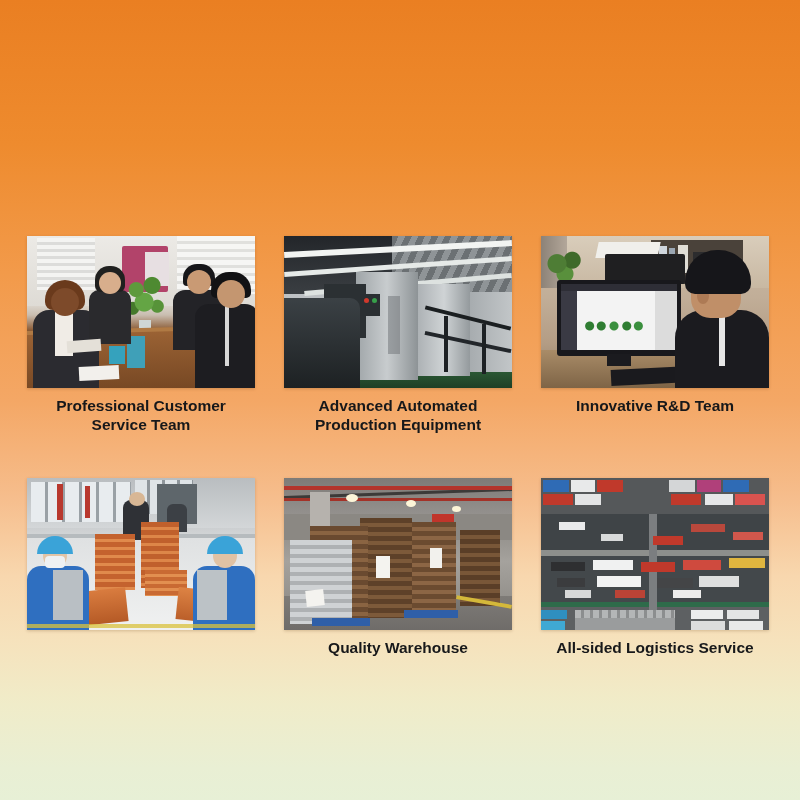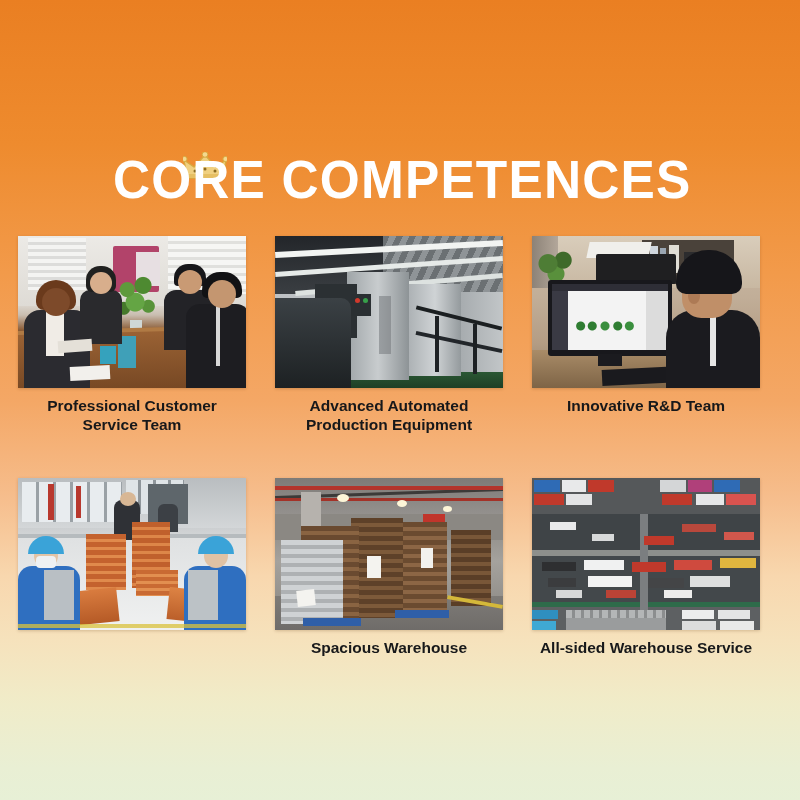--- a/index.html
+++ b/index.html
@@ -59,21 +59,21 @@
     font-weight: bold;
     letter-spacing: 1.2px;
     line-height: 56px;
     white-space: nowrap;
     transform: scaleX(0.97);
   }
 
   
   .grid {
     position: absolute;
-    left: 18px;
+    left: 27px;
     top: 236px;
     width: 742px;
   }
   .grid-row {
     display: flex;
     justify-content: space-between;
     width: 742px;
   }
   .grid-row.row-2 { margin-top: 44px; }
 
@@ -305,35 +305,20 @@
   .p6 .ctnb3     { left:150px; top:132px; width:32px; height:9px; background:#eceded; }
   .p6 .ctnb4     { left:186px; top:132px; width:32px; height:9px; background:#e4e5e5; }
   .p6 .ctnb5     { left:150px; top:143px; width:34px; height:9px; background:#dcdddd; }
   .p6 .ctnb6     { left:188px; top:143px; width:34px; height:9px; background:#e8e9e9; }
 </style>
 </head>
 <body>
 
 <div id="poster">
 
-  <div class="title-block">
-    <span class="crown-icon">
-      <svg width="44" height="30" viewBox="0 0 44 30">
-        <path d="M4 26 L1 8 L11 15 L22 3 L33 15 L43 8 L40 26 Z" fill="#f0d080" stroke="#d8a93f" stroke-width="1.4" stroke-linejoin="round"></path>
-        <path d="M4 26 L40 26 L39 22 L5 22 Z" fill="#e6bf63"></path>
-        <circle cx="1.5" cy="7" r="2.6" fill="#f3d98f" stroke="#d8a93f" stroke-width="1"></circle>
-        <circle cx="22" cy="2.5" r="2.8" fill="#f3d98f" stroke="#d8a93f" stroke-width="1"></circle>
-        <circle cx="42.5" cy="7" r="2.6" fill="#f3d98f" stroke="#d8a93f" stroke-width="1"></circle>
-        <circle cx="12" cy="19" r="1.5" fill="#8a6a20"></circle>
-        <circle cx="22" cy="17" r="1.5" fill="#8a6a20"></circle>
-        <circle cx="32" cy="19" r="1.5" fill="#8a6a20"></circle>
-      </svg>
-    </span>
-    <h1 class="poster-title">CORE COMPETENCES</h1>
-  </div>
 
   <div class="grid">
 
     <div class="grid-row row-1">
 
       <div class="cell">
         <div class="photo p1">
           <span class="layer wall"></span>
           <span class="layer blinds"></span>
           <span class="layer blinds2"></span>
@@ -475,21 +460,21 @@
           <span class="layer plt2"></span>
           <span class="layer plt1"></span>
           <span class="layer tag1"></span>
           <span class="layer tag2"></span>
           <span class="layer tag3"></span>
           <span class="layer redsign"></span>
           <span class="layer bluepal"></span>
           <span class="layer bluepal2"></span>
           <span class="layer ylwline"></span>
         </div>
-        <div class="caption">Spacious Warehouse</div>
+        <div class="caption">Quality Warehouse</div>
       </div>
 
       <div class="cell">
         <div class="photo p6">
           <span class="layer yardtop"></span>
           <span class="layer roadtop"></span>
           <span class="layer median1"></span>
           <span class="layer roadmid"></span>
           <span class="layer median2"></span>
           <span class="layer yardbot"></span>
@@ -524,19 +509,19 @@
           <span class="layer trk17"></span>
           <span class="layer bldg"></span>
           <span class="layer bldgroof"></span>
           <span class="layer ctnb1"></span>
           <span class="layer ctnb2"></span>
           <span class="layer ctnb3"></span>
           <span class="layer ctnb4"></span>
           <span class="layer ctnb5"></span>
           <span class="layer ctnb6"></span>
         </div>
-        <div class="caption">All-sided Warehouse Service</div>
+        <div class="caption">All-sided Logistics Service</div>
       </div>
 
     </div>
 
   </div>
 </div>
 
 </body></html>

